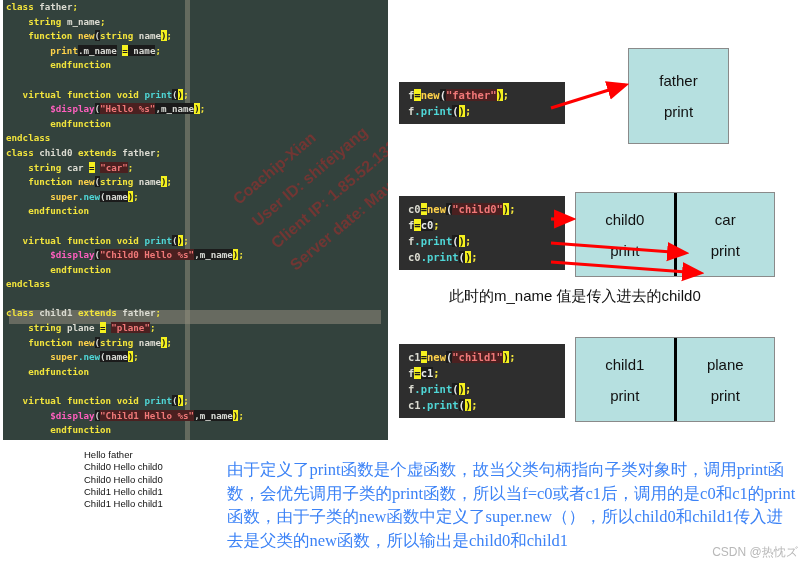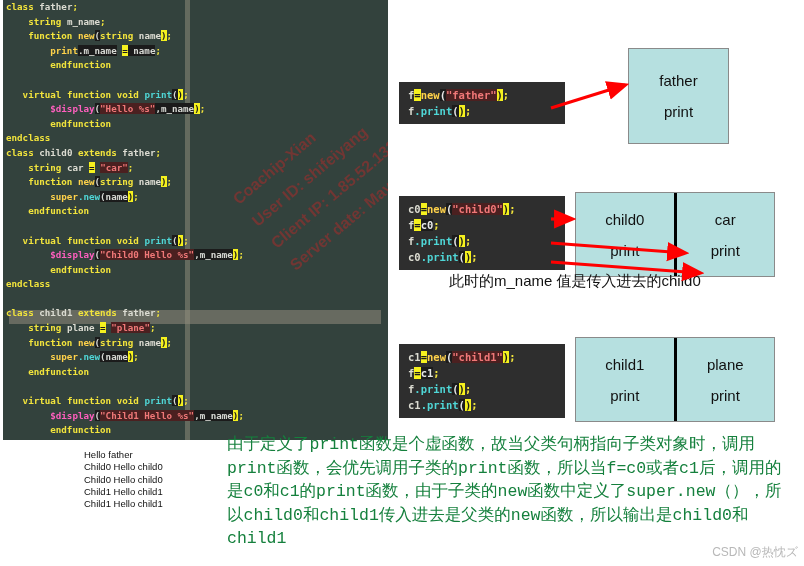--- a/index.html
+++ b/index.html
@@ -143,26 +143,26 @@
     line-height: 12.3px;
     color: #111;
     white-space: pre;
     z-index: 5;
   }
 
   
   #para {
     position: absolute;
     left: 227px;
-    top: 433px;
+    top: 458px;
     width: 570px;
-    font-family: Liberation Mono, monospace;
+    font-family: Liberation Serif, serif;
     font-size: 16.5px;
     line-height: 23.5px;
-    color: #15803d;
+    color: #3b82f6;
     z-index: 5;
   }
   #csdn {
     position: absolute;
     right: 6px;
     bottom: 5px;
     font-family: "Liberation Sans", sans-serif;
     font-size: 12px;
     color: #b8b8b8;
     z-index: 7;
@@ -270,21 +270,21 @@
     <line x1="551" y1="219" x2="572" y2="219" stroke="#ff0000" stroke-width="3.2" marker-end="url(#ah)"></line>
   </g>
   <g>
     <line x1="551" y1="243" x2="685" y2="253" stroke="#ff0000" stroke-width="3.2" marker-end="url(#ah)"></line>
   </g>
   <g>
     <line x1="551" y1="262" x2="700" y2="273" stroke="#ff0000" stroke-width="3.2" marker-end="url(#ah)"></line>
   </g>
 </svg>
 
-<div class="note-mid" style="left:449px; top:272px;">此时的m_name 值是传入进去的child0</div>
+<div class="note-mid" style="left:449px; top:287px;">此时的m_name 值是传入进去的child0</div>
 
 <div id="term"><span>Hello father</span>
 <span>Child0 Hello child0</span>
 <span>Child0 Hello child0</span>
 <span>Child1 Hello child1</span>
 <span>Child1 Hello child1</span></div>
 
 <div id="para">由于定义了print函数是个虚函数，故当父类句柄指向子类对象时，调用print函数，会优先调用子类的print函数，所以当f=c0或者c1后，调用的是c0和c1的print函数，由于子类的new函数中定义了super.new（），所以child0和child1传入进去是父类的new函数，所以输出是child0和child1</div>
 
 <div id="csdn">CSDN @热忱ズ</div>

